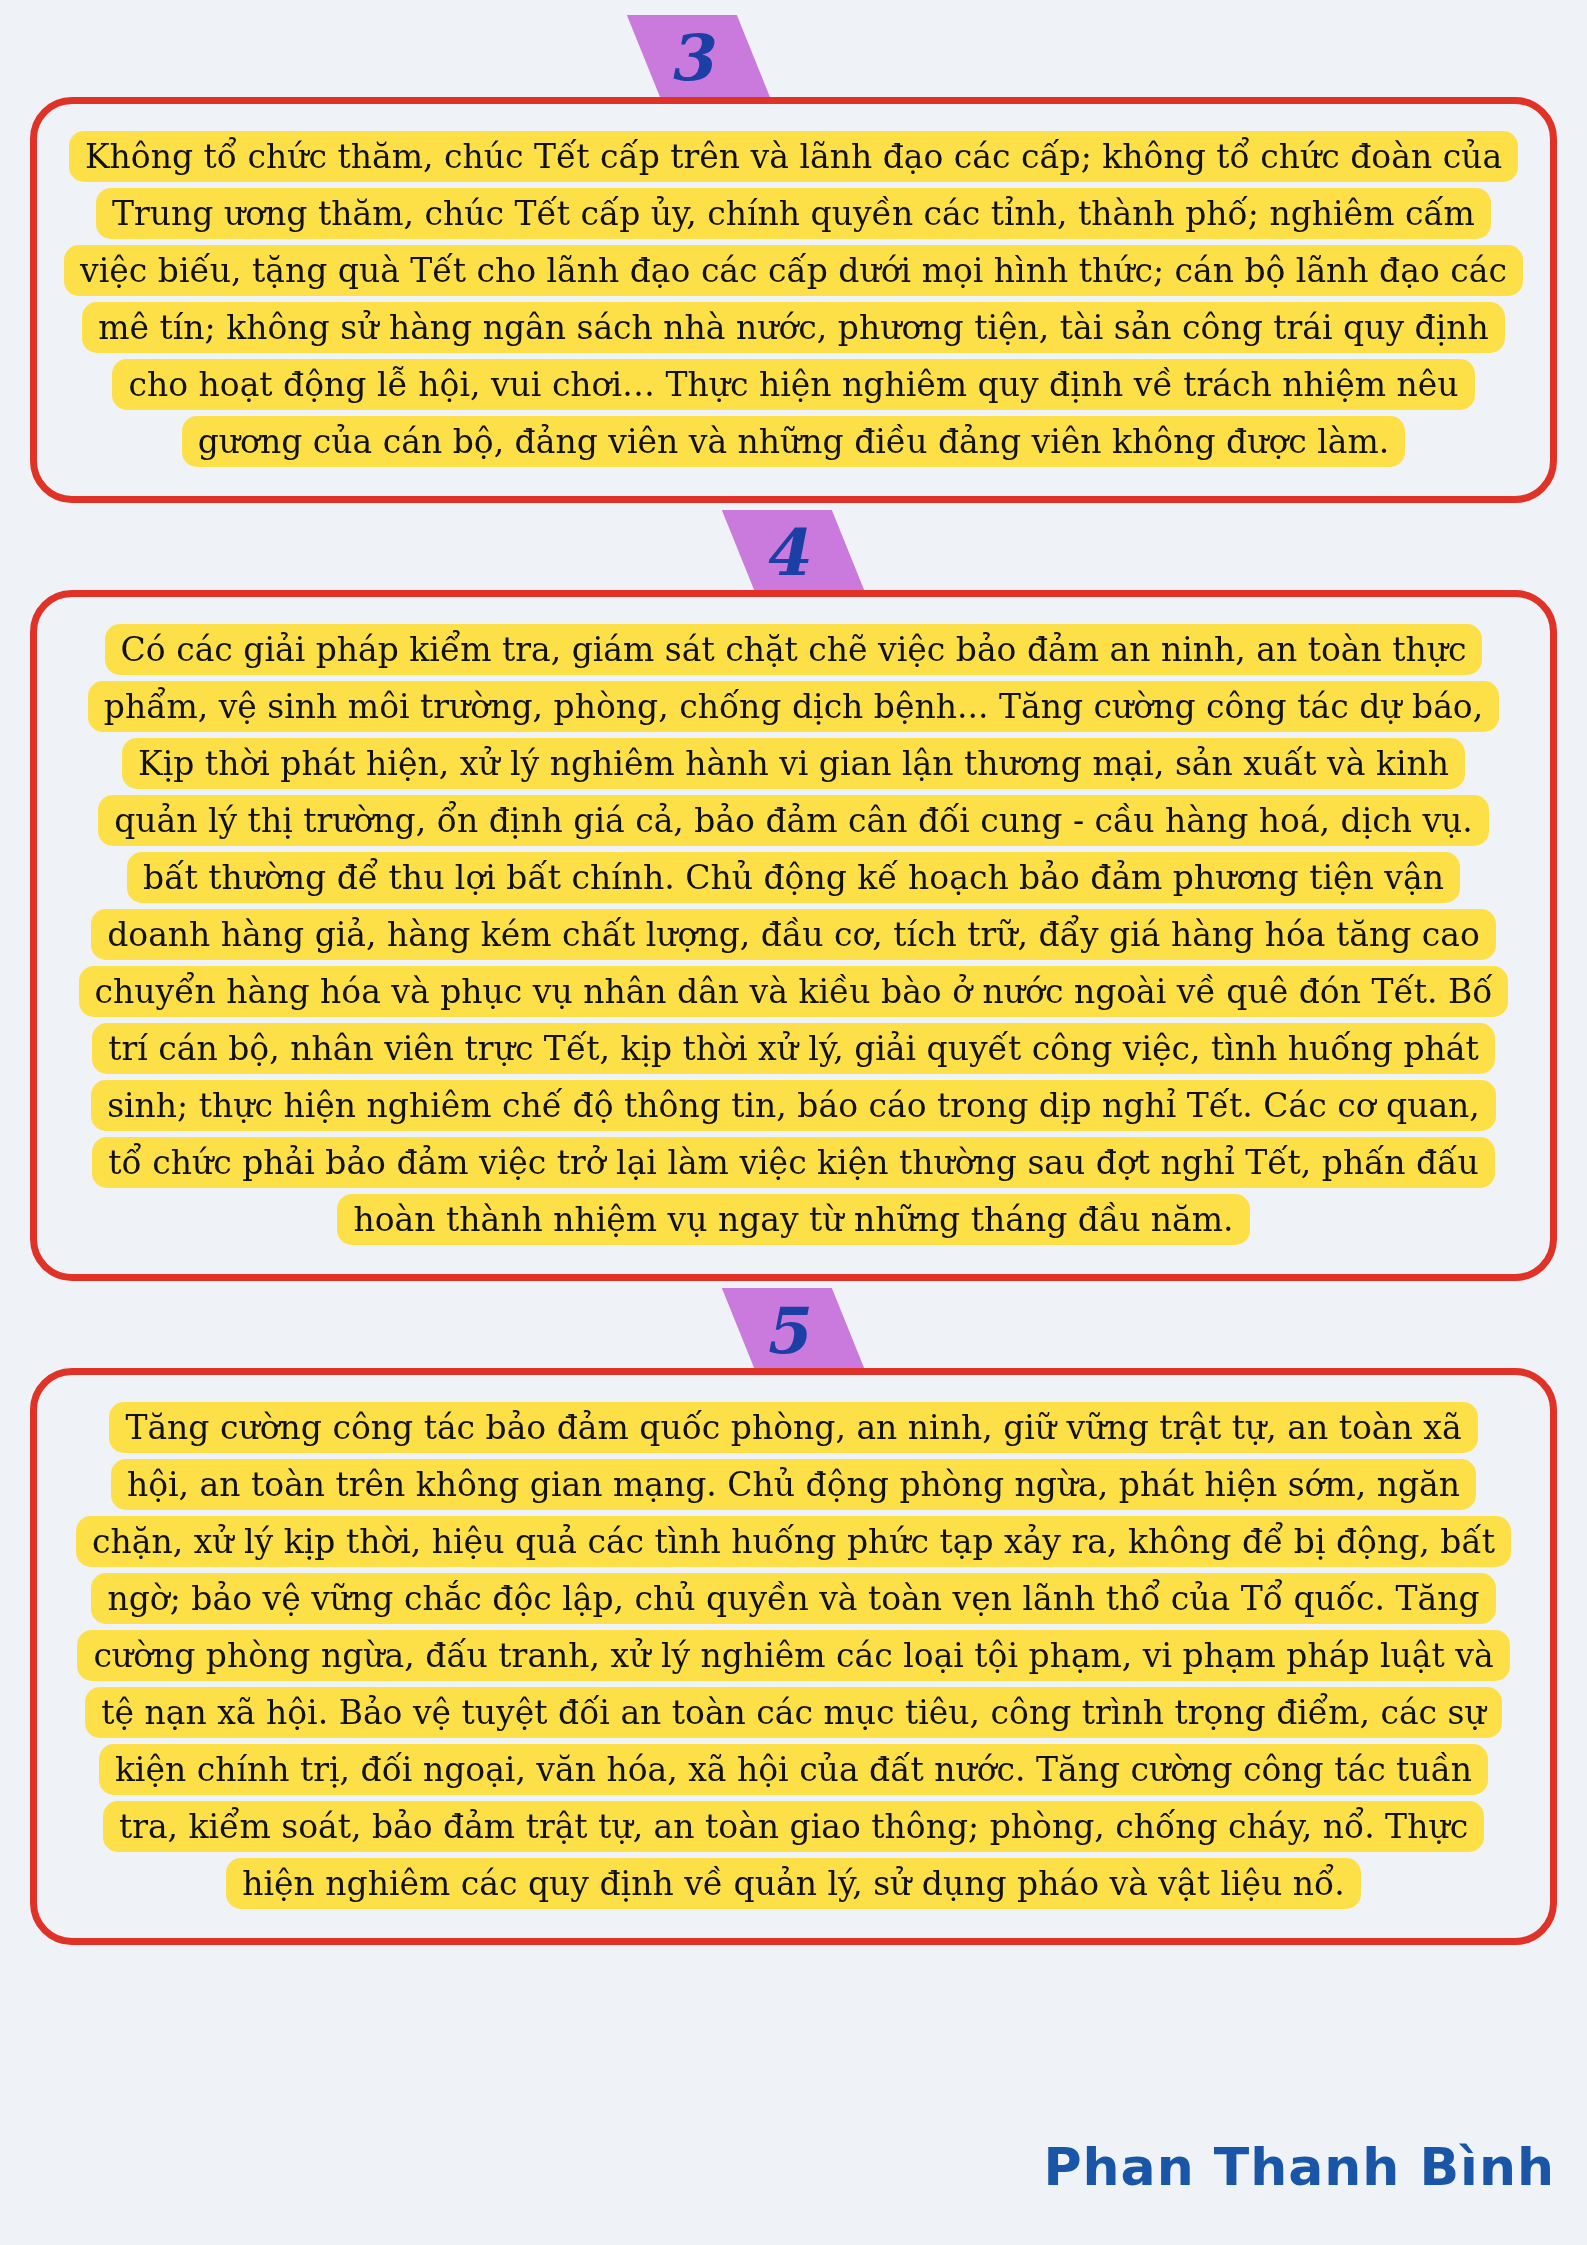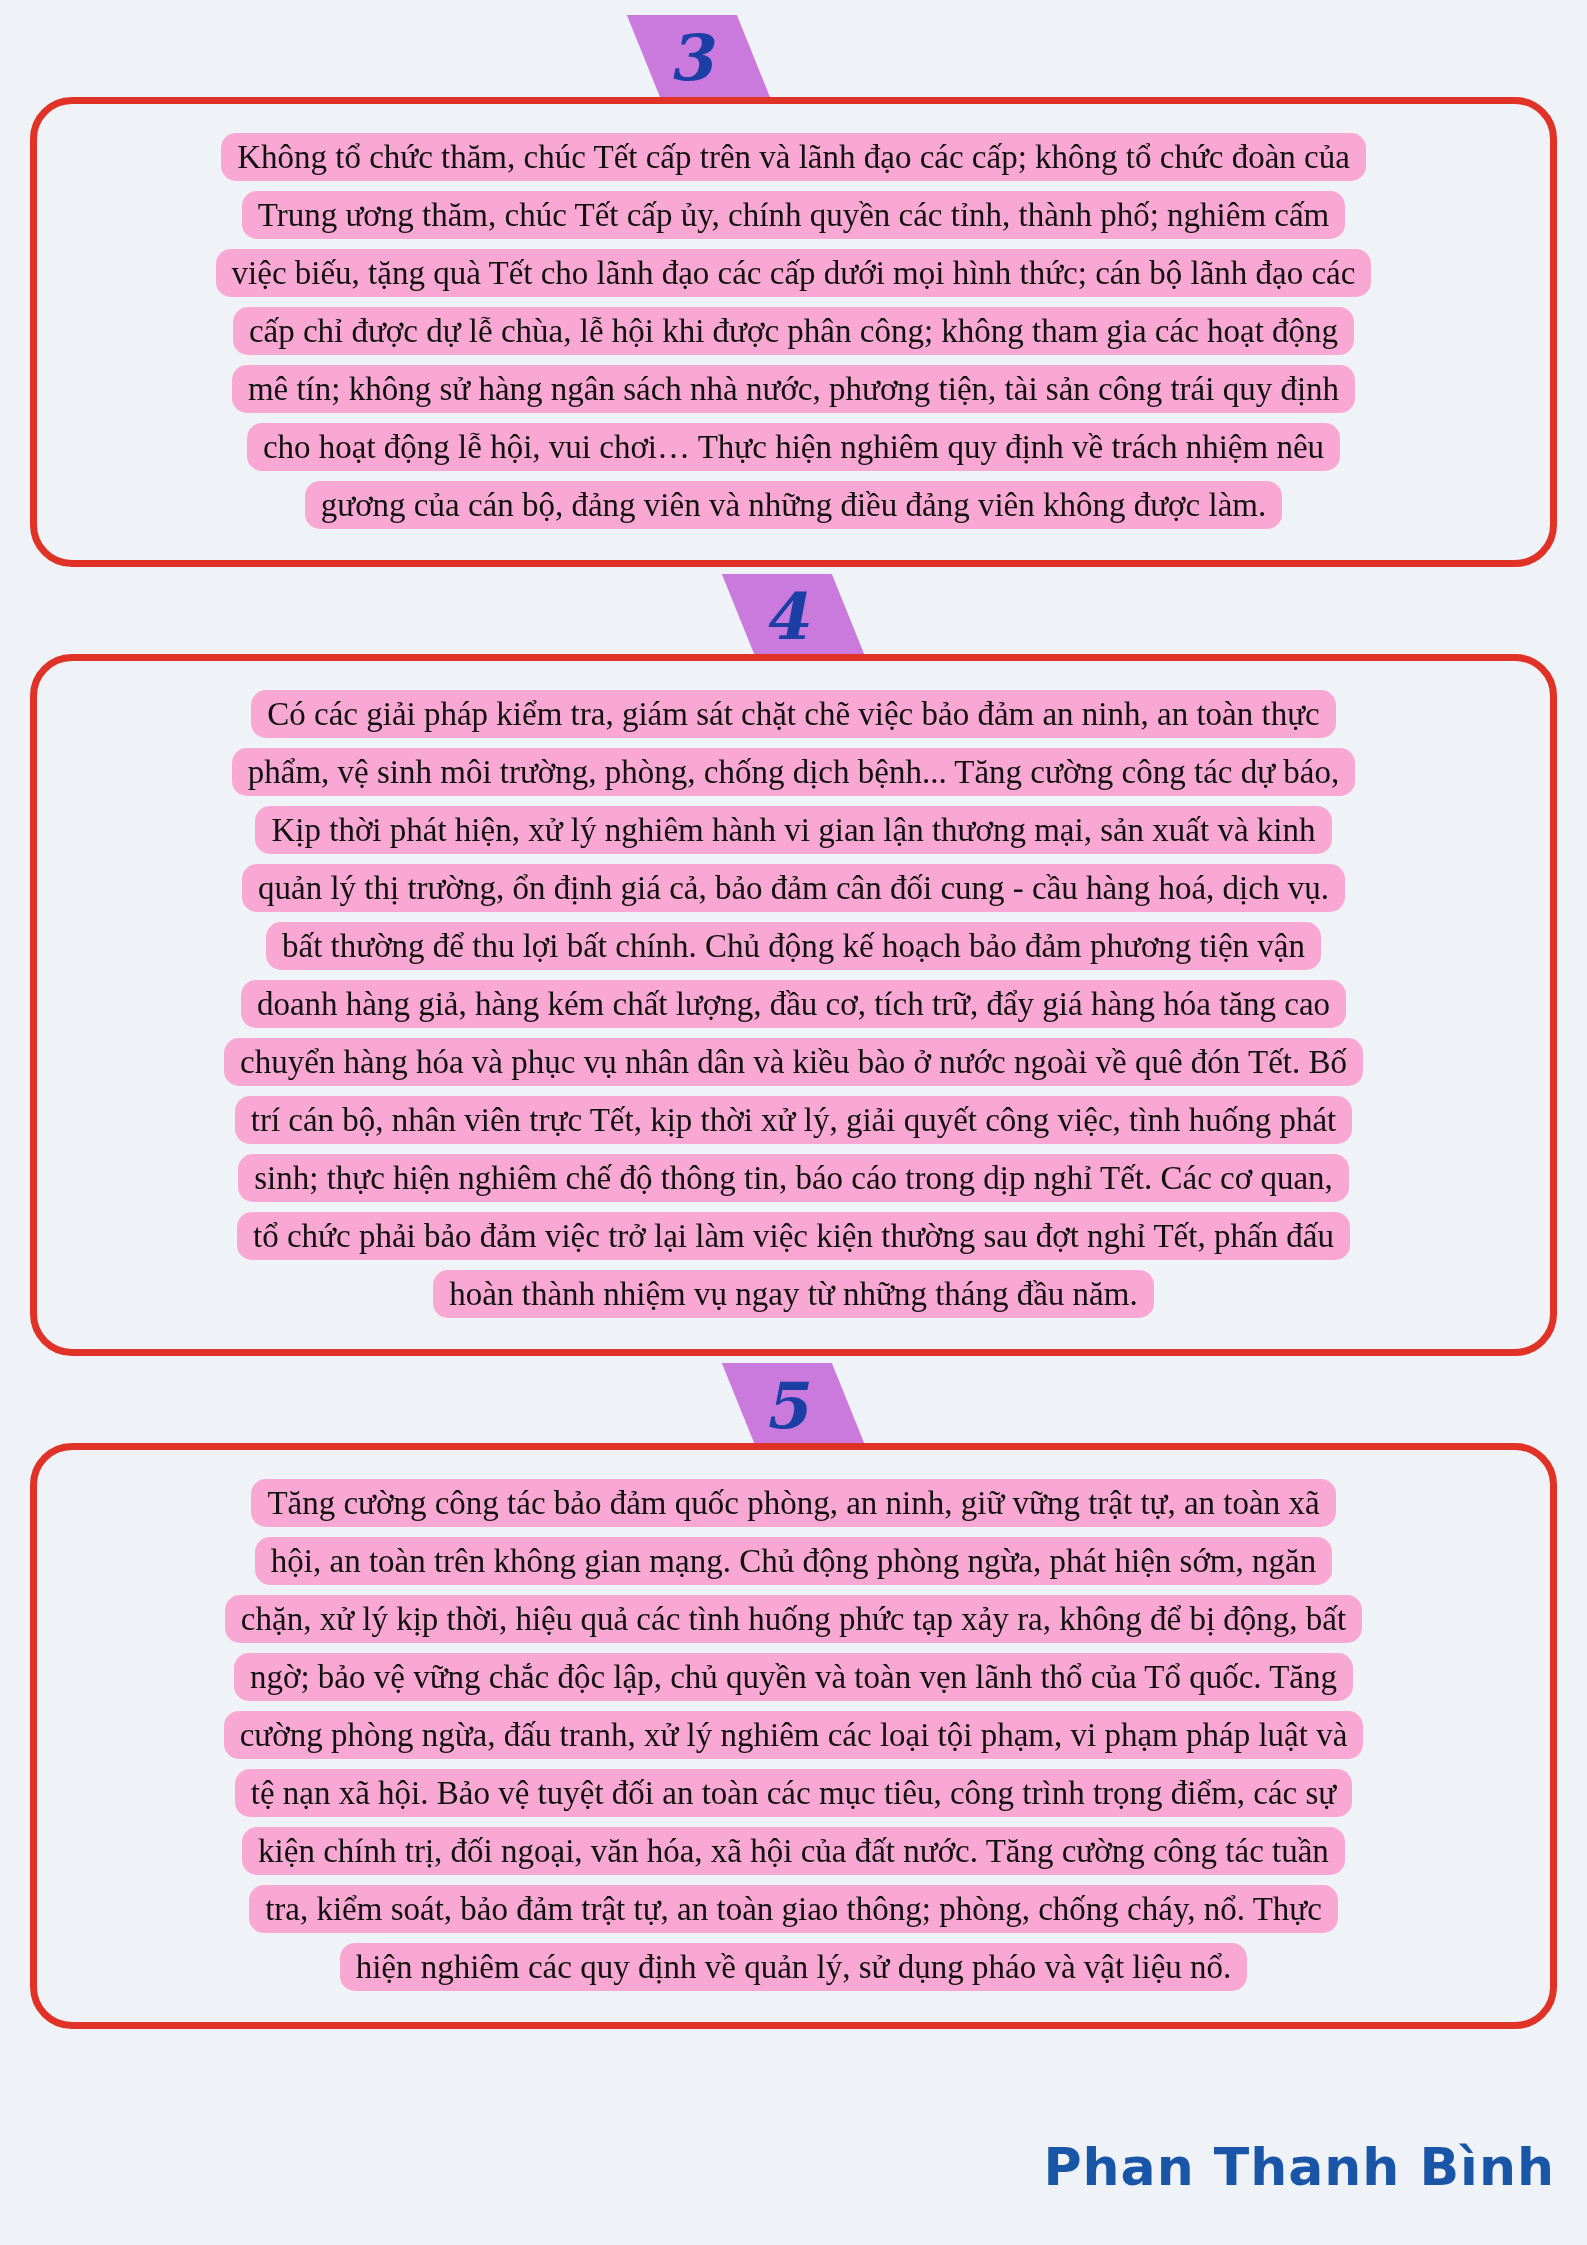--- a/index.html
+++ b/index.html
@@ -55,26 +55,25 @@
   }
 
   .lines { text-align: center; }
   .text-line {
     line-height: 57px;
     white-space: nowrap;
     color: #111111;
     font-size: 33px;
   }
   .text-line .hl {
-    background: #f9a8d4;
+    background: #fde047;
     border-radius: 15px;
     padding: 6px 16px;
     -webkit-box-decoration-break: clone;
     box-decoration-break: clone;
-    font-family: Liberation Serif, serif;
   }
 
   .footer {
     position: absolute;
     right: 32px;
     bottom: 48px;
     text-align: left;
   }
   .signature {
     font-family: "DejaVu Sans", sans-serif;
@@ -89,21 +88,20 @@
 
 <section class="card card-first">
   <div class="badge badge-above badge-offset-left">
     <div class="shape"></div>
     <div class="num">3</div>
   </div>
   <div class="lines">
       <div class="text-line"><span class="hl">Không tổ chức thăm, chúc Tết cấp trên và lãnh đạo các cấp; không tổ chức đoàn của</span></div>
       <div class="text-line"><span class="hl">Trung ương thăm, chúc Tết cấp ủy, chính quyền các tỉnh, thành phố; nghiêm cấm</span></div>
       <div class="text-line"><span class="hl">việc biếu, tặng quà Tết cho lãnh đạo các cấp dưới mọi hình thức; cán bộ lãnh đạo các</span></div>
-      <div class="text-line"><span class="hl">cấp chỉ được dự lễ chùa, lễ hội khi được phân công; không tham gia các hoạt động</span></div>
       <div class="text-line"><span class="hl">mê tín; không sử hàng ngân sách nhà nước, phương tiện, tài sản công trái quy định</span></div>
       <div class="text-line"><span class="hl">cho hoạt động lễ hội, vui chơi… Thực hiện nghiêm quy định về trách nhiệm nêu</span></div>
       <div class="text-line"><span class="hl">gương của cán bộ, đảng viên và những điều đảng viên không được làm.</span></div>
     </div>
 </section>
 
 <section class="card card-next">
   <div class="badge">
     <div class="shape"></div>
     <div class="num">4</div>

